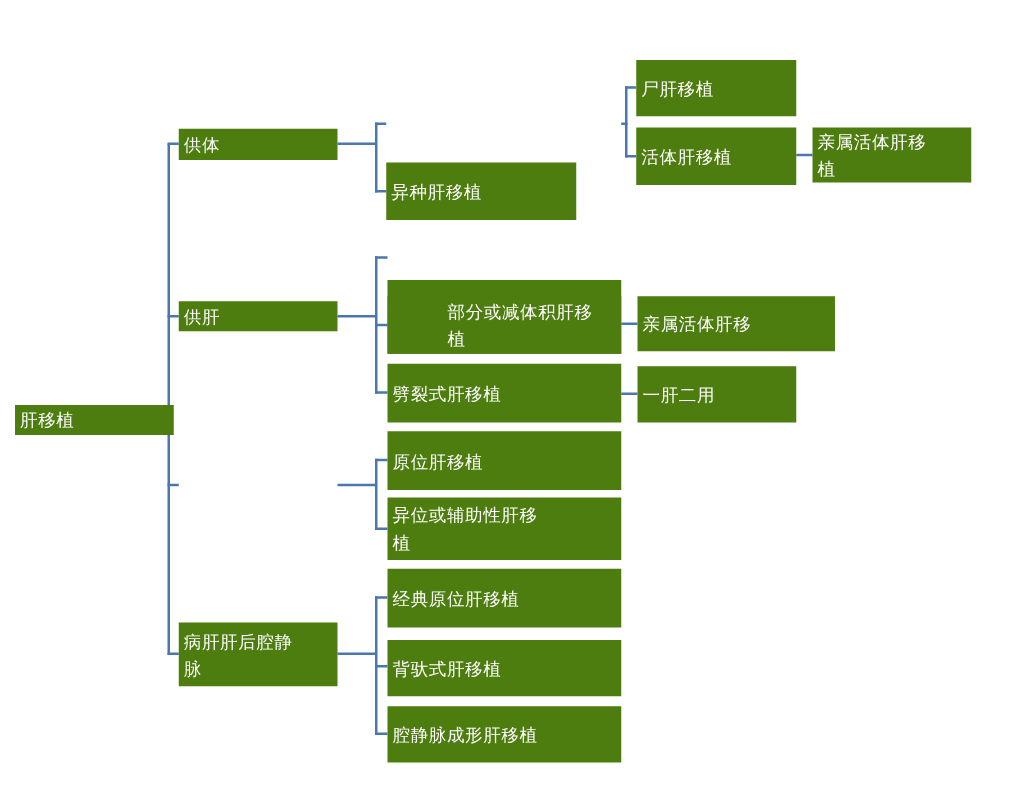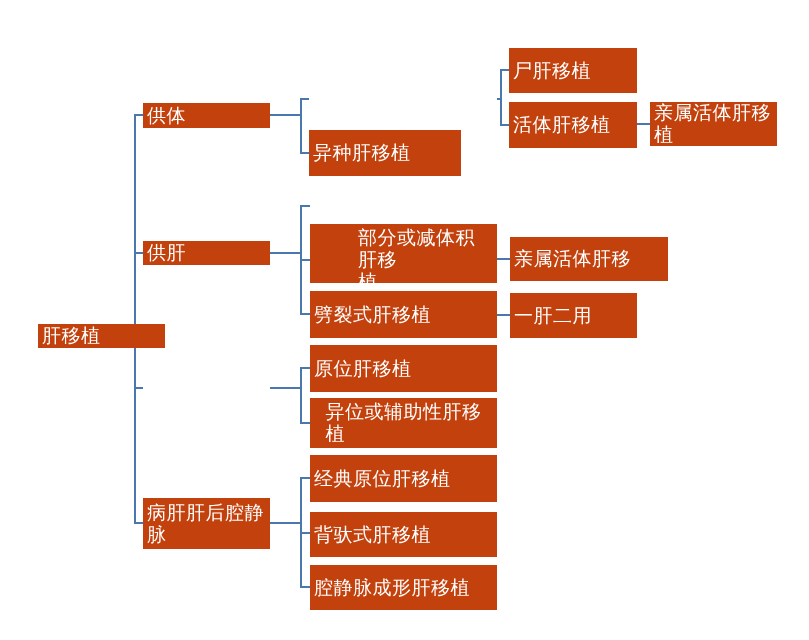--- a/index.html
+++ b/index.html
@@ -1,30 +1,30 @@
 <!DOCTYPE html>
 <html><head>
 <meta charset="utf-8">
 <style>
   html,body { margin:0; padding:0; background:#ffffff; }
   #canvas {
     position:relative; width:809px; height:640px; background:#ffffff;
     font-family:"Liberation Sans", sans-serif; overflow:hidden;
   }
   .node {
-    position:absolute; background:#c2410c; color:#ffffff;
+    position:absolute; background:#4d7c0f; color:#ffffff;
     display:flex; align-items:center; box-sizing:border-box;
-    font-size:19px; line-height:22px; padding:0 4px;
+    font-size:14px; line-height:22px; padding:0 4px;
     white-space:pre-line; letter-spacing:0.5px;
   }
   .line { position:absolute; background:#4a78ae; }
   .v { width:2px; } .h { height:2px; }
 
   
-  .n-root   { left:12px;  top:324px; width:127px; height:24px;margin-left:26px; }
+  .n-root   { left:12px;  top:324px; width:127px; height:24px; }
   
   .n-donor      { left:143px; top:103px; width:127px; height:25px; }
   .n-donorliver { left:143px; top:241px; width:127px; height:24px; }
   .n-remnant    { left:143px; top:365px; width:127px; height:46px; }
   .n-ivc        { left:143px; top:498px; width:127px; height:51px; }
   
   .n-allo { left:309px; top:75px;  width:188px; height:48px; }
   .n-xeno { left:309px; top:130px; width:152px; height:46px; }
   
   .n-cadaveric { left:509px; top:48px;  width:128px; height:45px; }
@@ -32,21 +32,21 @@
   .n-related   { left:650px; top:102px; width:127px; height:44px; }
   
   .n-whole   { left:310px; top:184px; width:187px; height:59px;margin-top:40px; }
   .n-partial { left:310px; top:237px; width:187px; height:46px;padding-left:48px; }
   .n-split   { left:310px; top:291px; width:187px; height:47px; }
   
   .n-lrhalf { left:510px; top:237px; width:158px; height:44px; }
   .n-onetwo { left:510px; top:293px; width:127px; height:45px; }
   
   .n-ortho  { left:310px; top:345px; width:187px; height:47px; }
-  .n-hetero { left:310px; top:398px; width:187px; height:50px;justify-content:center; }
+  .n-hetero { left:310px; top:398px; width:187px; height:50px; }
   
   .n-classic { left:310px; top:455px; width:187px; height:47px; }
   .n-piggy   { left:310px; top:512px; width:187px; height:45px; }
   .n-cavo    { left:310px; top:565px; width:187px; height:45px; }
 
   
   .c-root-trunk      { left:134px; top:115px; height:409px; }
   .c-root-donor      { left:134px; top:114px; width:9px; }
   .c-root-donorliver { left:134px; top:252px; width:9px; }
   .c-root-remnant    { left:134px; top:387px; width:9px; }

